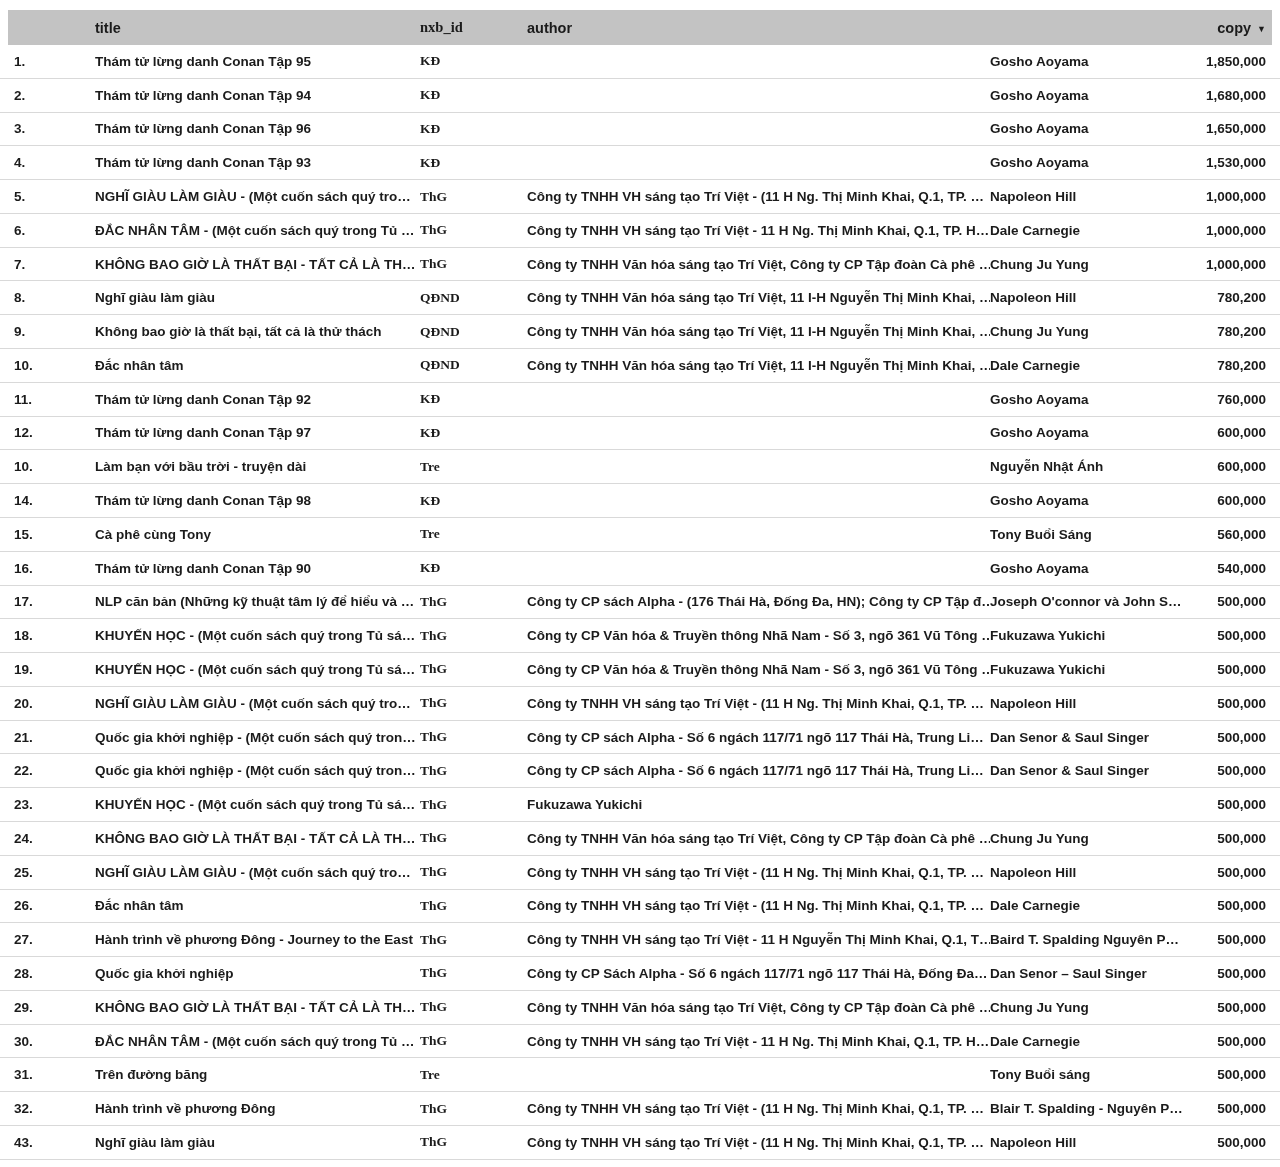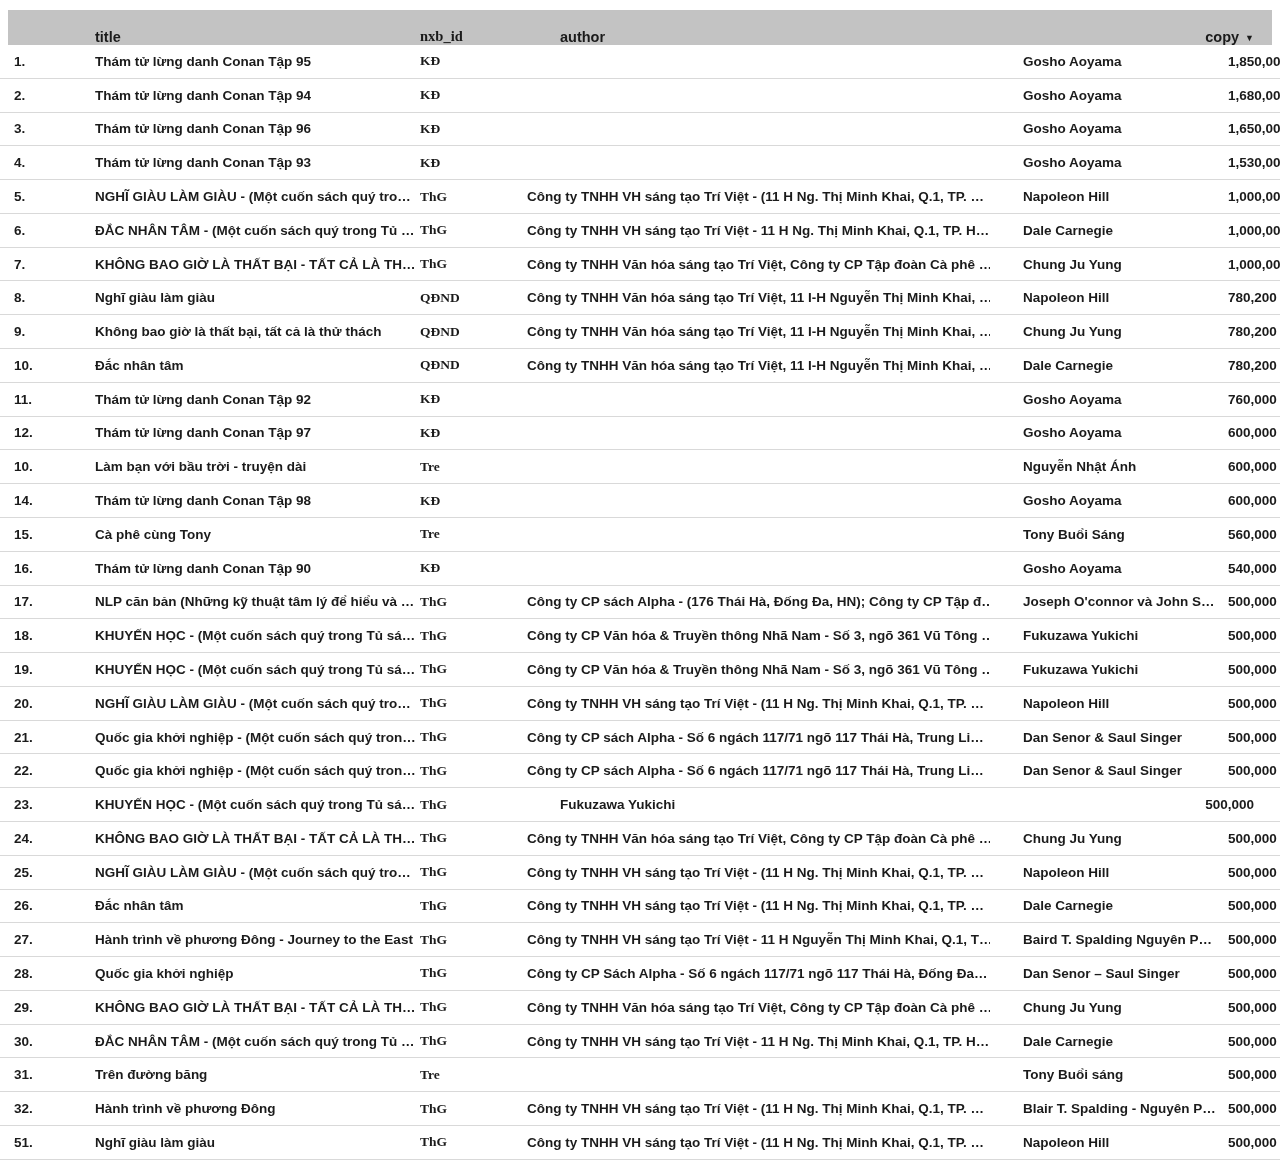--- a/index.html
+++ b/index.html
@@ -4,40 +4,40 @@
 <style>
   html,body{margin:0;padding:0;}
   body{
     width:1280px;height:1167px;background:#ffffff;
     font-family:"Liberation Sans","DejaVu Sans",sans-serif;
     color:#1b1b1b;overflow:hidden;
   }
   .grid{padding-top:10px;}
   .header-row{
     position:relative;height:35px;background:#c3c3c3;
-    display:flex;align-items:flex-end;
+    display:flex;align-items:center;
     font-size:14.5px;font-weight:700;
   }
   .header-row::before{content:"";position:absolute;left:0;top:0;bottom:0;width:8px;background:#fff;}
   .header-row::after{content:"";position:absolute;right:0;top:0;bottom:0;width:8px;background:#fff;}
   .row{
     display:flex;align-items:center;height:33.79px;
     border-bottom:1px solid #d9d9d9;box-sizing:border-box;
     font-size:13.5px;font-weight:700;background:#fff;
   }
   .cell{
     white-space:nowrap;overflow:hidden;text-overflow:clip;
     box-sizing:border-box;flex:none;
   }
   .c-num{width:95px;padding-left:14px;}
   .c-title{width:325px;padding-right:10px;}
   .c-nxb{width:107px;font-family:Liberation Serif, serif;}
   .c-company{width:463px;padding-right:8px;}
-  .c-author{width:205px;padding-right:8px;margin-left:33px;}
-  .c-copy{flex:1 1 auto;text-align:right;padding-right:26px;font-variant-numeric:tabular-nums;}
+  .c-author{width:205px;padding-right:8px;}
+  .c-copy{flex:1 1 auto;text-align:right;padding-right:14px;font-variant-numeric:tabular-nums;}
   .sort{font-size:9px;margin-left:6px;display:inline-block;transform:translateY(-1px);}
 </style>
 </head>
 <body>
 
 <div class="grid">
   <div class="header-row">
     <div class="cell c-num"></div>
     <div class="cell c-title">title</div>
     <div class="cell c-nxb">nxb_id</div>
@@ -328,21 +328,21 @@
   <div class="row">
     <div class="cell c-num">32.</div>
     <div class="cell c-title">Hành trình về phương Đông</div>
     <div class="cell c-nxb">ThG</div>
     <div class="cell c-company">Công ty TNHH VH sáng tạo Trí Việt - (11 H Ng. Thị Minh Khai, Q.1, TP. …</div>
     <div class="cell c-author">Blair T. Spalding - Nguyên P…</div>
     <div class="cell c-copy">500,000</div>
   </div>
 
   <div class="row">
-    <div class="cell c-num">51.</div>
+    <div class="cell c-num">43.</div>
     <div class="cell c-title">Nghĩ giàu làm giàu</div>
     <div class="cell c-nxb">ThG</div>
     <div class="cell c-company">Công ty TNHH VH sáng tạo Trí Việt - (11 H Ng. Thị Minh Khai, Q.1, TP. …</div>
     <div class="cell c-author">Napoleon Hill</div>
     <div class="cell c-copy">500,000</div>
   </div>
 </div>
 </div>
 
 </body></html>

